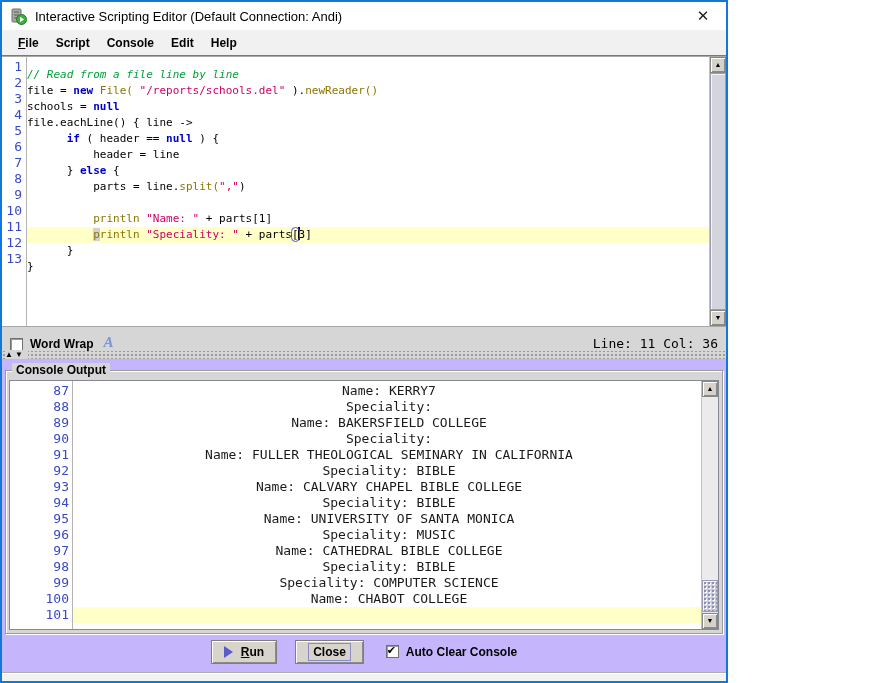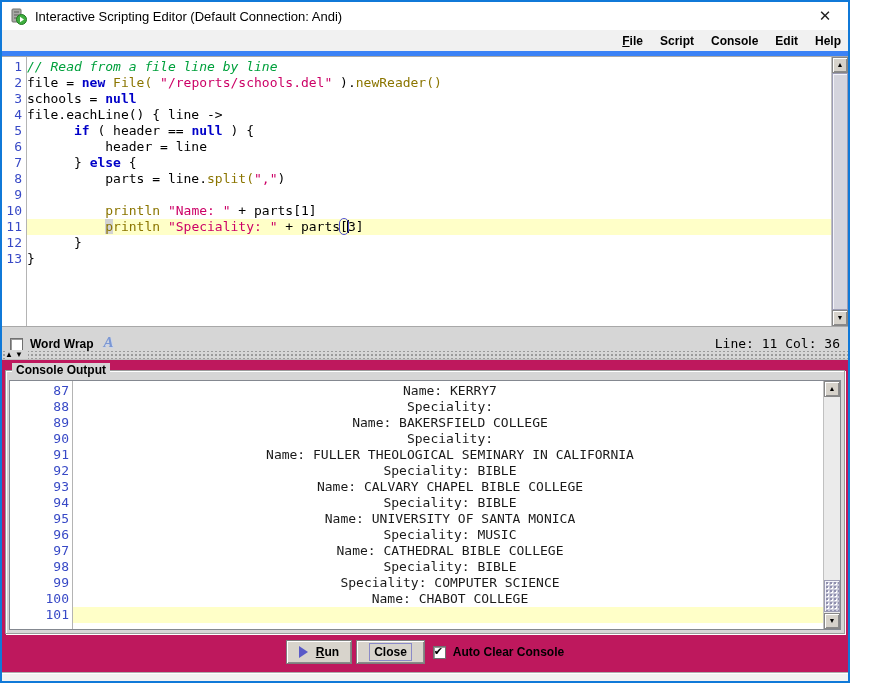--- a/index.html
+++ b/index.html
@@ -1,42 +1,42 @@
 <!DOCTYPE html>
 <html style="--win-border: #1079d8; --kw: #0000c8; --cmt: #00a03c; --str: #cc0066; --mth: #8b7500; --lnum: #3849c6; --hl: #ffffc8;"><head>
 <meta charset="utf-8">
 <style>
   * { margin:0; padding:0; box-sizing:border-box; }
   html,body { width:883px; height:683px; background:#fff; font-family:"Liberation Sans",sans-serif; }
 
   .window{
-    width:850px; height:683px;
+    width:728px; height:683px;
     border:2px solid var(--win-border);
-    background:#be185d;
+    background:#c4b5fd;
     display:flex; flex-direction:column;
     overflow:hidden;
   }
 
   
   .titlebar{ height:28px; background:#ffffff; display:flex; align-items:center; padding:0 8px; flex:0 0 auto;}
   .title-icon{ width:17px; height:17px; margin-right:8px; flex:0 0 auto;}
   .title-text{ font-size:13px; color:#000; }
   .title-spacer{ flex:1; }
   .close-x{ font-size:15px; color:#222; width:30px; text-align:center; cursor:default; line-height:28px; font-weight:400;}
 
   
-  .menubar{ height:26px; background:#f1f1f1; border-bottom:5px solid #3b82f6; display:flex; align-items:center; padding-left:18px; flex:0 0 auto;justify-content:flex-end;}
+  .menubar{ height:26px; background:#f1f1f1; border-bottom:1px solid #3b82f6; display:flex; align-items:center; padding-left:6px; flex:0 0 auto;}
   .menu-item{ font-size:12px; font-weight:bold; color:#000; padding:4px 7px; margin-left:3px;}
   .menu-item u{ text-decoration:underline; }
 
   
   .editor-wrap{ height:271px; background:#fff; border-top:1px solid #a8a8a8; border-bottom:1px solid #a8a8a8; display:flex; flex:0 0 auto; position:relative;}
   .gutter{ width:25px; background:#fff; border-right:1px solid #b4b4b4; font-family:"DejaVu Sans Mono",monospace; font-size:13px; color:var(--lnum); text-align:right; padding:2px 4px 0 0; flex:0 0 auto;}
   .gutter div{ height:16px; line-height:16px; }
-  .code-area{ flex:1; overflow:hidden; padding-top:2px; font-family:"DejaVu Sans Mono",monospace; font-size:13px; }
+  .code-area{ flex:1; overflow:hidden; padding-top:10px; font-family:"DejaVu Sans Mono",monospace; font-size:11px; }
   .code-row{ height:16px; line-height:16px; white-space:pre; }
   .code-row.current{ background:var(--hl); }
   .tok-kw{ color:var(--kw); font-weight:bold; }
   .tok-c{ color:var(--cmt); font-style:italic; }
   .tok-s{ color:var(--str); }
   .tok-m{ color:var(--mth); }
   .charbox{ background:#d2d2d2; }
   .bracket-match{ outline:1px solid #5050d0; border-radius:4px; }
   .caret{ display:inline-block; width:2px; height:13px; background:#000; vertical-align:-2px; margin:0 -1px; }
 
@@ -76,28 +76,28 @@
                   box-shadow:inset 1px 1px 0 #ffffff, 1px 1px 0 #ffffff; position:relative; flex:0 0 auto; background:#d6d6d6;}
   .group-title{ position:absolute; top:-8px; left:6px; background:#d6d6d6; padding:0 4px; font-size:12px; font-weight:bold; color:#000;}
   .console-area{ position:absolute; left:3px; right:3px; top:9px; bottom:3px; border:1px solid #848890; background:#fff; display:flex;padding-left:32px;}
   .console-gutter{ width:31px; background:#fff; border-right:1px solid #b4b4b4; font-family:"DejaVu Sans Mono",monospace; font-size:13px; color:var(--lnum); text-align:right; padding:2px 3px 0 0; flex:0 0 auto;}
   .console-gutter div{ height:16px; line-height:16px;}
   .console-text{ flex:1; overflow:hidden; padding-top:2px; font-family:"DejaVu Sans Mono",monospace; font-size:13px; color:#1a1a1a;text-align:center;}
   .console-row{ height:16px; line-height:16px; white-space:pre; padding-left:4px;}
   .console-row.current{ background:var(--hl); }
 
   
-  .button-bar{ height:36px; display:flex; align-items:center; justify-content:center; gap:4px; flex:0 0 auto;}
+  .button-bar{ height:36px; display:flex; align-items:center; justify-content:center; gap:18px; flex:0 0 auto;}
   .btn{ height:24px; background:#d8d4cc; border:1px solid #7e7e7e;
         box-shadow:inset 1px 1px 0 #ffffff, inset -1px -1px 0 #8a8a8a;
         display:flex; align-items:center; justify-content:center; font-size:12px; font-weight:bold; color:#000; padding:0 12px; cursor:default;}
   .btn u{ text-decoration:underline; }
   .run-tri{ width:0; height:0; border-left:9px solid #5a5ac8; border-top:6px solid transparent; border-bottom:6px solid transparent; margin-right:8px;}
   .focus-ring{ border:1px solid #8a8ac8; padding:1px 4px; }
-  .auto-clear{ display:flex; align-items:flex-end; margin-left:4px;}
+  .auto-clear{ display:flex; align-items:flex-start; margin-left:4px;}
   .auto-clear .label{ font-size:12px; font-weight:bold; margin-left:7px;}
 
   
   .bottom-strip{ height:13px; background:#f2f2f2; border-top:1px solid #aeaeae; box-shadow:inset 0 1px 0 #ffffff; flex:0 0 auto; margin-top:2px;}
 </style>
 </head>
 <body>
 
 <div class="window">
 

